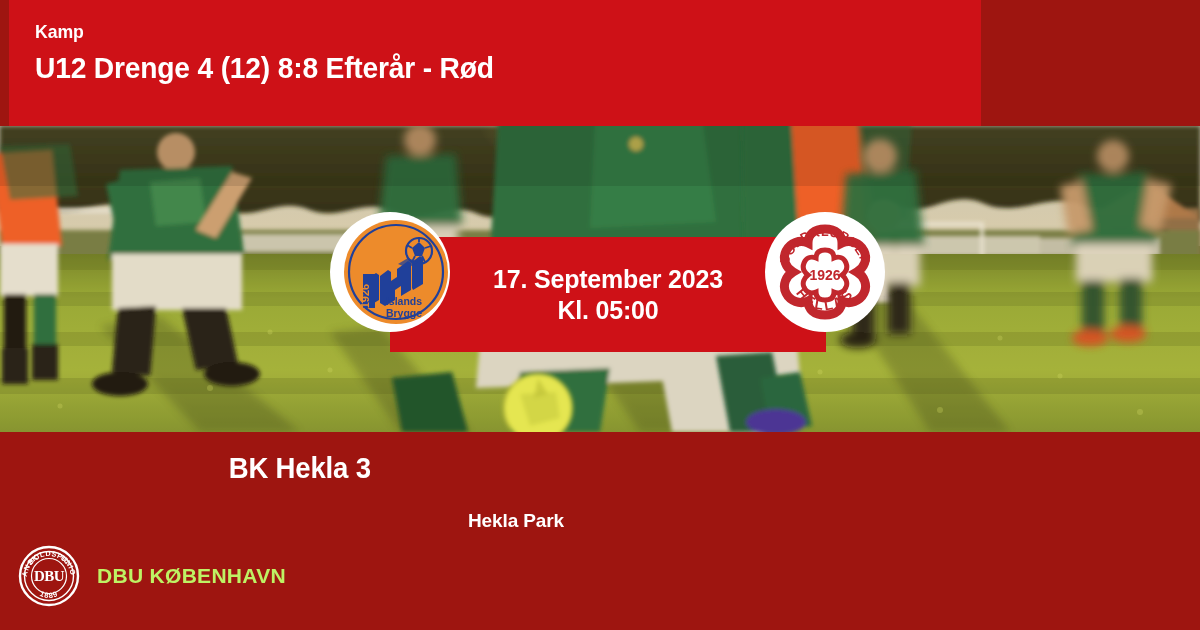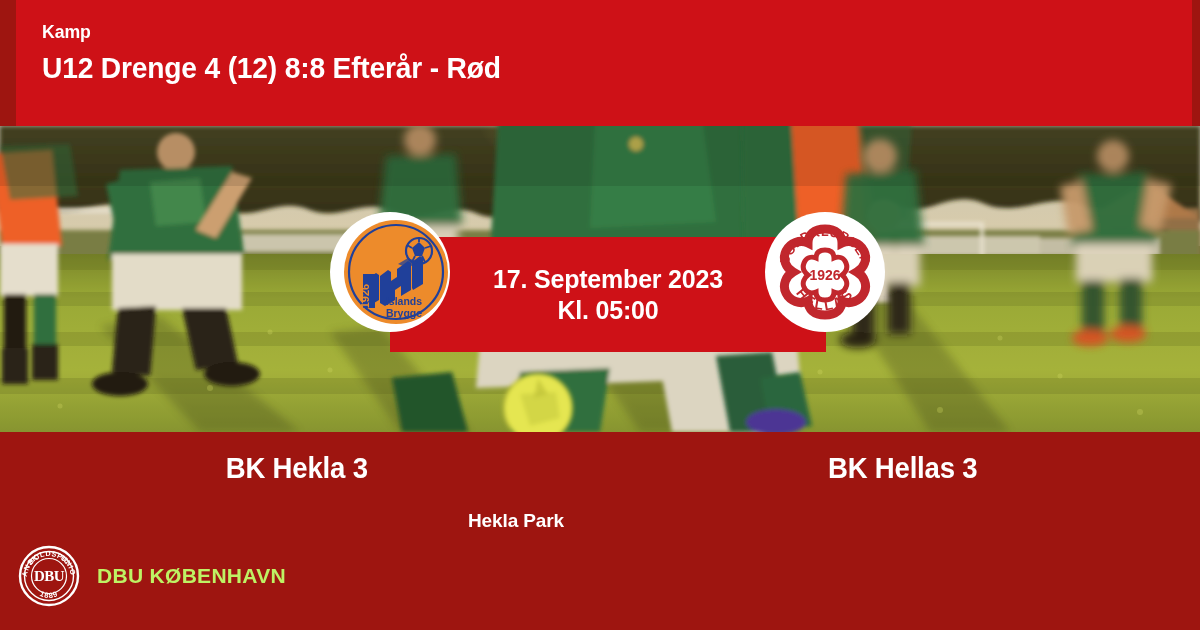--- a/index.html
+++ b/index.html
@@ -14,22 +14,22 @@
 
   .poster {
     position:relative;
     width:1200px; height:630px;
     background:#9E1510;
     overflow:hidden;
   }
 
   
   .header {
-    position:absolute; left:16px; top:0;
-    width:1176px; height:126px;
+    position:absolute; left:9px; top:0;
+    width:972px; height:126px;
     background:#CE1117;
     padding:22px 26px 0 26px;
   }
   .header-kicker {
     color:#ffffff;
     font-size:19px;
     font-weight:bold;
     letter-spacing:-0.1px;
     line-height:20px;
     transform:scaleX(0.93);
@@ -418,23 +418,20 @@
         <textPath href="#hellasBottom" startOffset="50%" text-anchor="middle">HELLAS</textPath>
       </text>
     </svg>
   </div>
 
   <div class="teams">
     <div class="team-row">
       <div class="team-cell">
         <span class="team-name">BK Hekla 3</span>
       </div>
-      <div class="team-cell">
-        <span class="team-name">BK Hellas 3</span>
-      </div>
     </div>
     <div class="venue">Hekla Park</div>
   </div>
 
   <div class="footer-brand">
     <span>
       <svg width="62" height="62" viewBox="0 0 62 62" xmlns="http://www.w3.org/2000/svg" aria-hidden="true">
         <defs>
           <path id="dbuRimTop" d="M 9,33 A 22,22 0 0 1 53,33" fill="none"></path>
           <path id="dbuRimBot" d="M 12,34 A 19,19 0 0 0 50,34" fill="none"></path>

